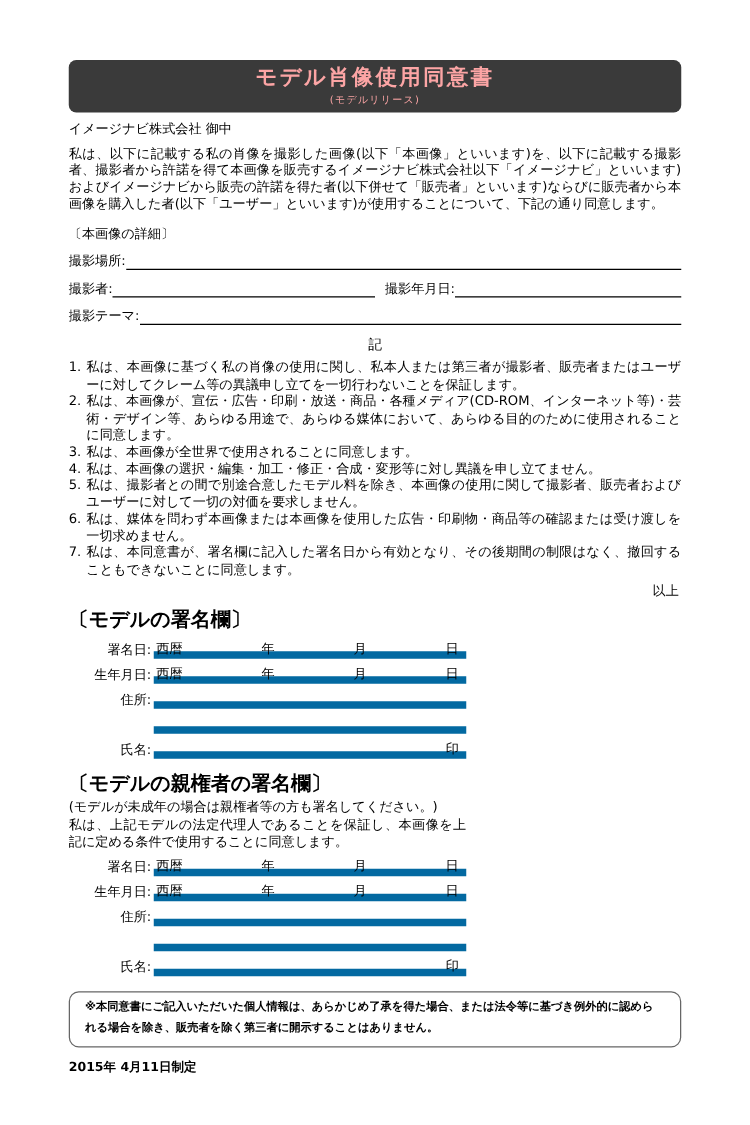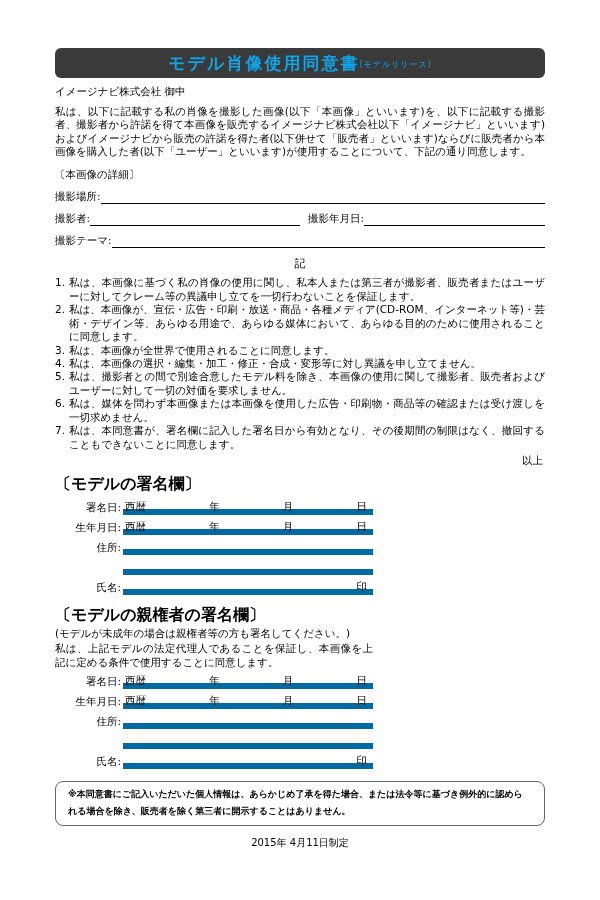--- a/index.html
+++ b/index.html
@@ -5,23 +5,23 @@
   * { margin:0; padding:0; box-sizing:border-box; }
   html,body { background:#ffffff; }
   .page {
     width:600px; height:900px; background:#ffffff; color:#000;
     font-family:"DejaVu Sans", sans-serif; position:relative; overflow:hidden;
   }
   .content { padding:48px 55px 0 55px; }
 
   
   .header-bar {
-    height:30px; background:#3a3a3a; border-radius:6px;
-    display:flex; flex-direction:row; align-items:center; justify-content:center;
-    color:#0ea5e9;
+    height:42px; background:#3a3a3a; border-radius:6px;
+    display:flex; flex-direction:column; align-items:center; justify-content:center;
+    color:#fca5a5;
   }
   .doc-title { font-size:17px; font-weight:bold; letter-spacing:2px; line-height:1.1; }
   .doc-subtitle { font-size:8px; margin-top:2px; letter-spacing:1px; }
 
   .address-block { margin-top:7px; font-size:10.5px; line-height:1.3; }
 
   .intro { margin-top:6px; font-size:10.5px; line-height:1.28; text-align:justify; }
 
   .details-heading { margin-top:10px; font-size:10.5px; }
 
@@ -62,21 +62,21 @@
   }
   .photo-box-title { font-size:12px; font-weight:bold; }
   .photo-box-size { font-size:9px; margin-top:2px; }
   .photo-box-instruction { font-size:9.5px; font-weight:bold; margin-top:13px; }
 
   .privacy-box {
     margin-top:12px; border:1px solid #666; border-radius:8px;
     padding:4px 12px; font-size:9px; font-weight:bold; line-height:1.9;
   }
 
-  .revision { margin-top:10px; text-align:center; font-size:10px; font-weight:normal; line-height:1.3; }
+  .revision { margin-top:10px; text-align:left; font-size:10px; font-weight:bold; line-height:1.3; }
 </style>
 </head>
 <body>
 
 <div class="page">
   <div class="content">
 
     <div class="header-bar">
       <div class="doc-title">モデル肖像使用同意書</div>
       <div class="doc-subtitle">(モデルリリース)</div>

